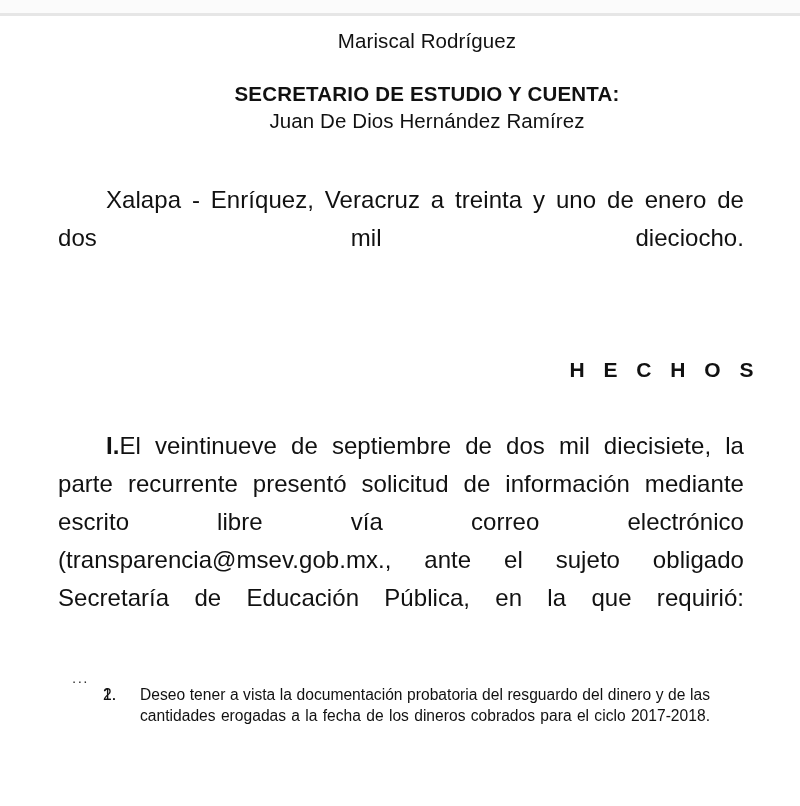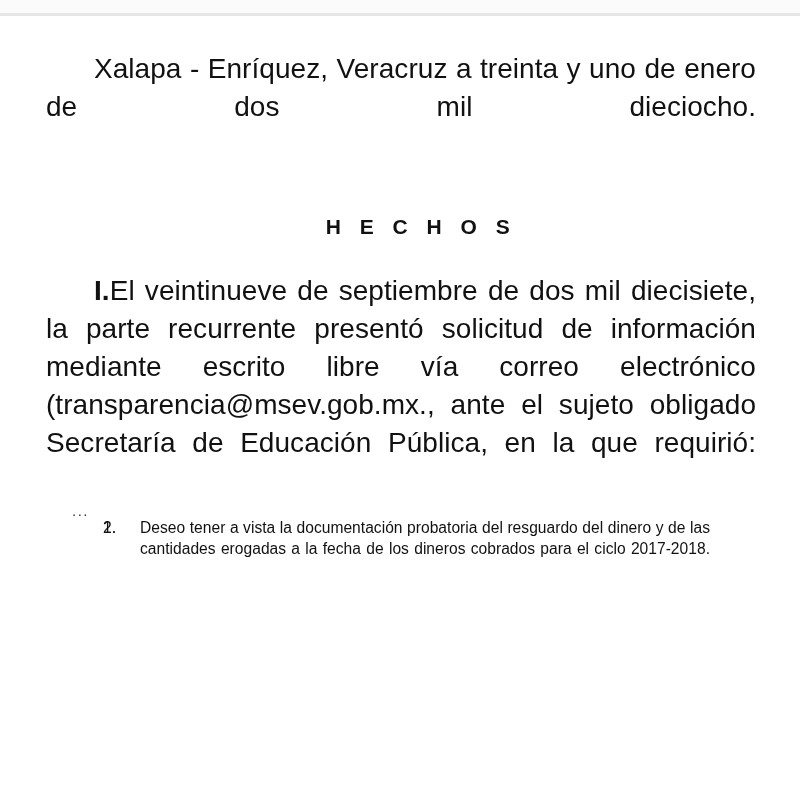--- a/index.html
+++ b/index.html
@@ -81,22 +81,22 @@
     white-space: nowrap;
   }
 
   
   .body-wrap {
     margin-left: 42px;
     margin-right: 40px;
     width: 718px;
   }
   p.body-par {
-    margin: 4px;
-    font-size: 28px;
+    margin: 16px;
+    font-size: 24px;
     line-height: 38px;
     text-align: justify;
     text-justify: inter-word;
     text-indent: 48px;
     letter-spacing: 0.05px;
     word-spacing: 0.4px;
   }
   p.body-par::after {
     
     content: "";
@@ -105,21 +105,21 @@
   }
   .gap-18 { height: 18px; }
   .gap-26 { height: 26px; }
   .gap-30 { height: 30px; }
 
   .par-marker { font-weight: bold; }
 
   
   .hechos {
     margin: 0;
-    text-align: center;
+    text-align: right;
     font-size: 21px;
     font-weight: bold;
     letter-spacing: 6.5px;
     padding-left: 40px;
     padding-right: 0;
     line-height: 30px;
   }
 
   
   .ellipsis {
@@ -167,20 +167,26 @@
 </head>
 <body>
 
 <div class="page">
 
   <div class="scan-band"></div>
   <div class="scan-rule"></div>
 
   <div class="content">
 
+    <div class="head-block">
+      <div class="head-line-name">Mariscal Rodríguez</div>
+      <div class="head-gap"></div>
+      <div class="head-line-role">SECRETARIO DE ESTUDIO Y CUENTA:</div>
+      <div class="head-line-person">Juan De Dios Hernández Ramírez</div>
+    </div>
 
     <div class="gap-30"></div>
 
     <div class="body-wrap">
 
       <p class="body-par">Xalapa - Enríquez, Veracruz a treinta y uno de enero de dos mil dieciocho.</p>
 
       <div class="gap-18"></div>
 
 

